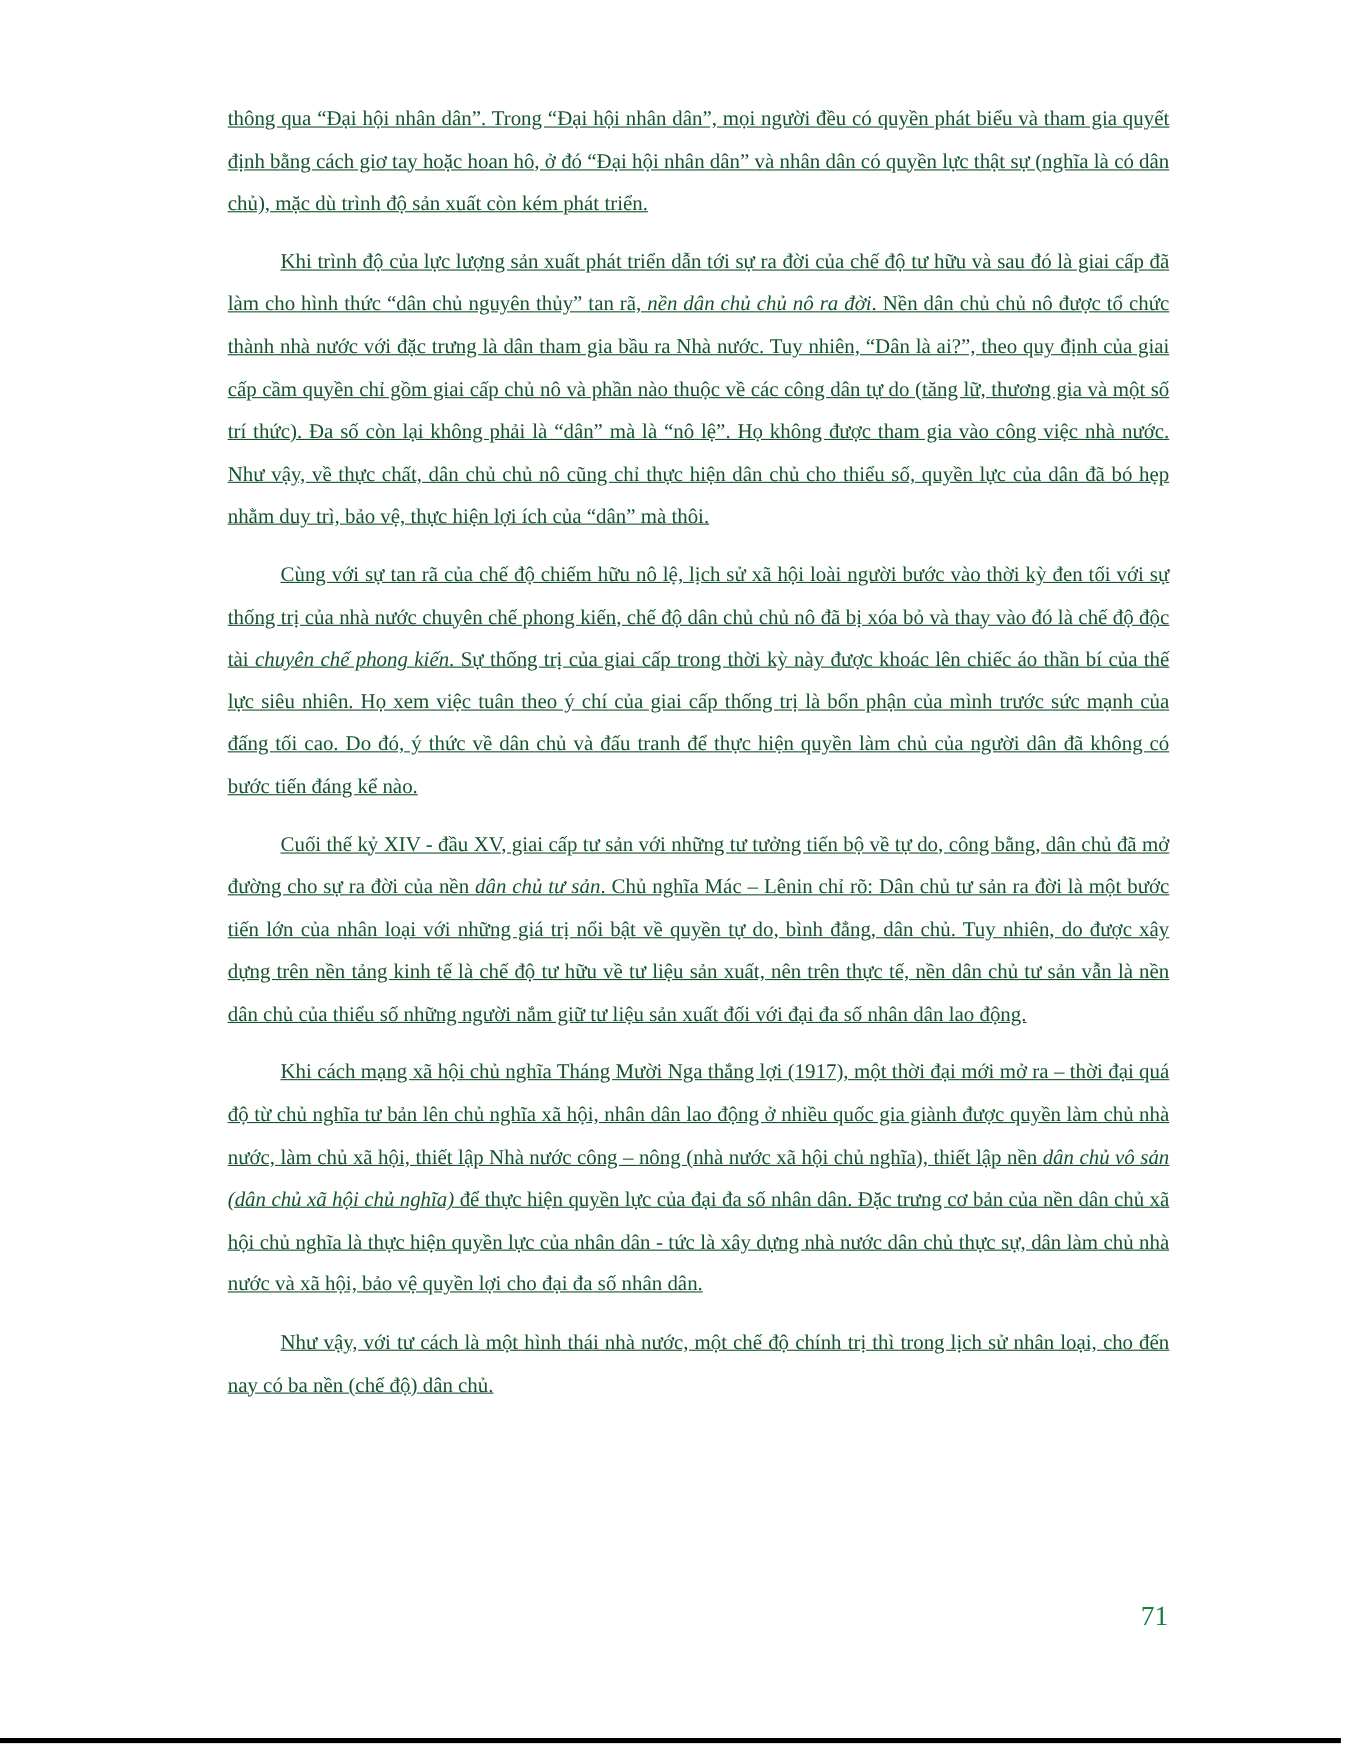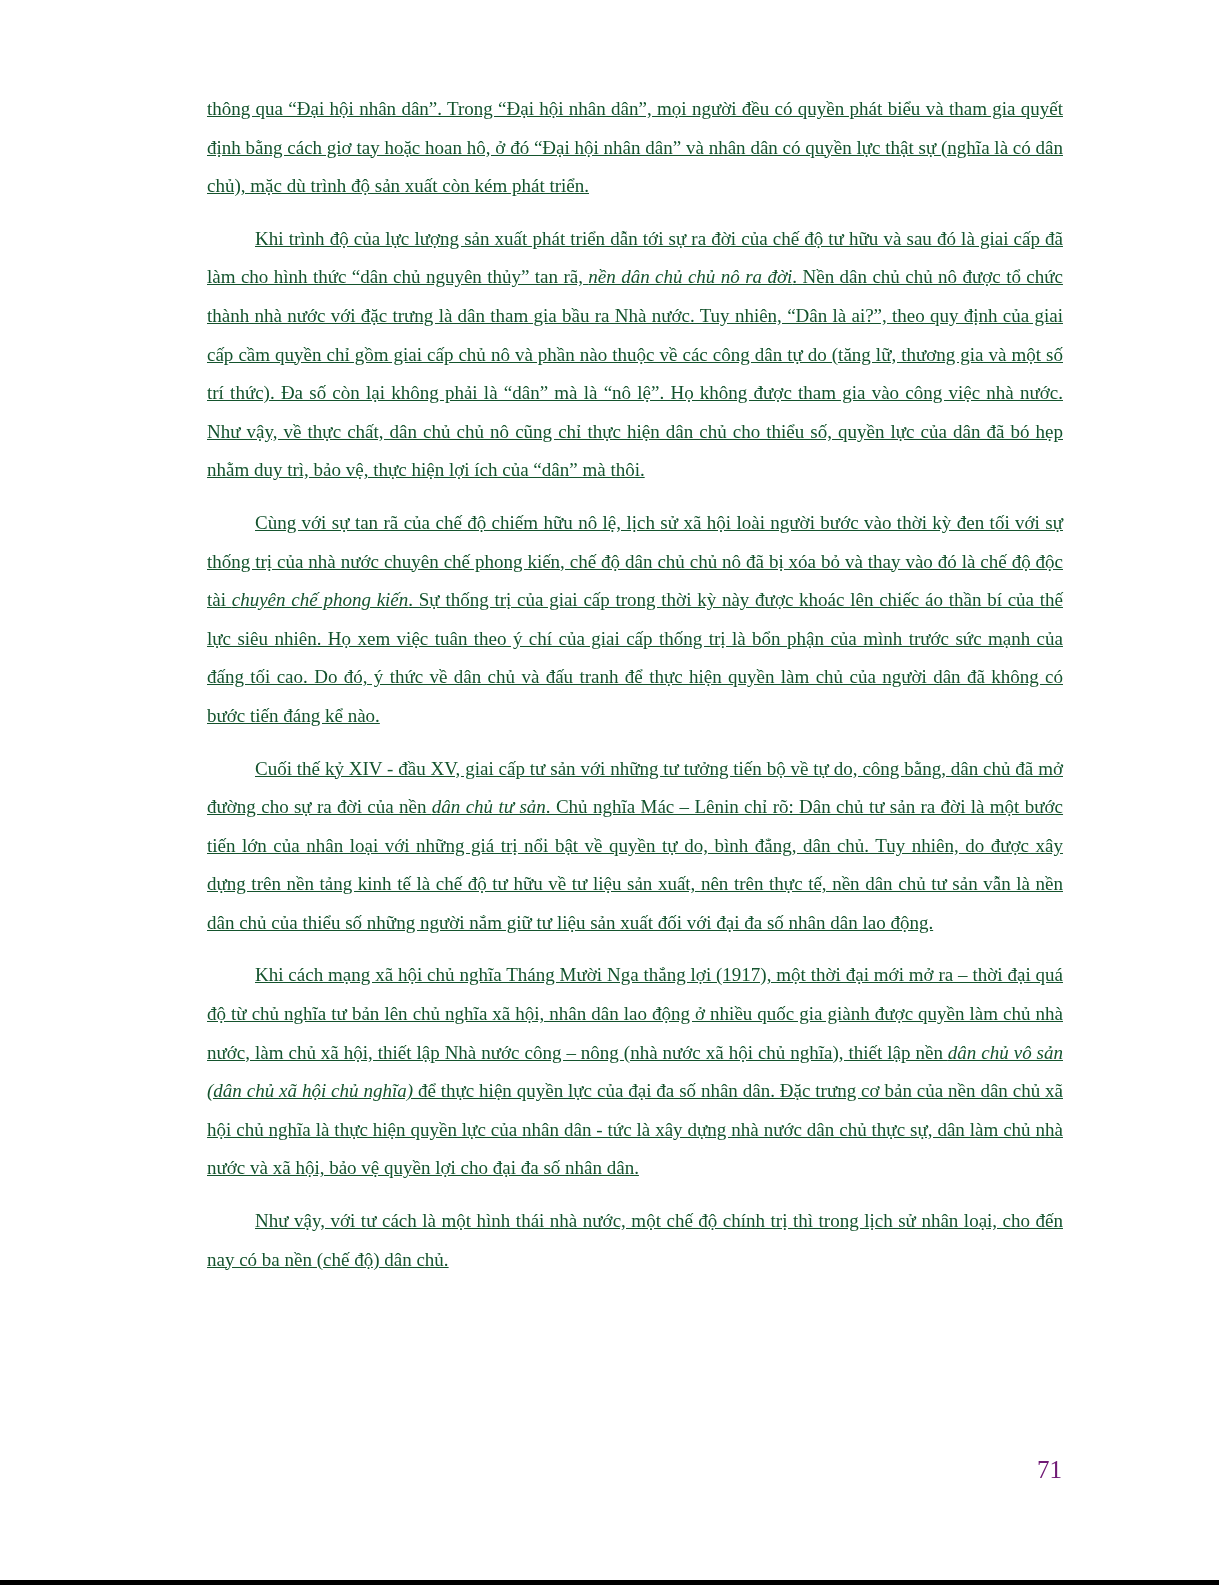--- a/index.html
+++ b/index.html
@@ -36,21 +36,21 @@
   }
   .it {
     font-style: italic;
   }
   .page-number {
     position: absolute;
     top: 1455px;
     right: 163px;
     font-size: 25px;
     line-height: 30px;
-    color: #701a75;
+    color: #15803d;
   }
   .bottom-line {
     position: absolute;
     left: 0;
     bottom: 0;
     width: 1219px;
     height: 5px;
     background: #000000;
   }
 </style>

